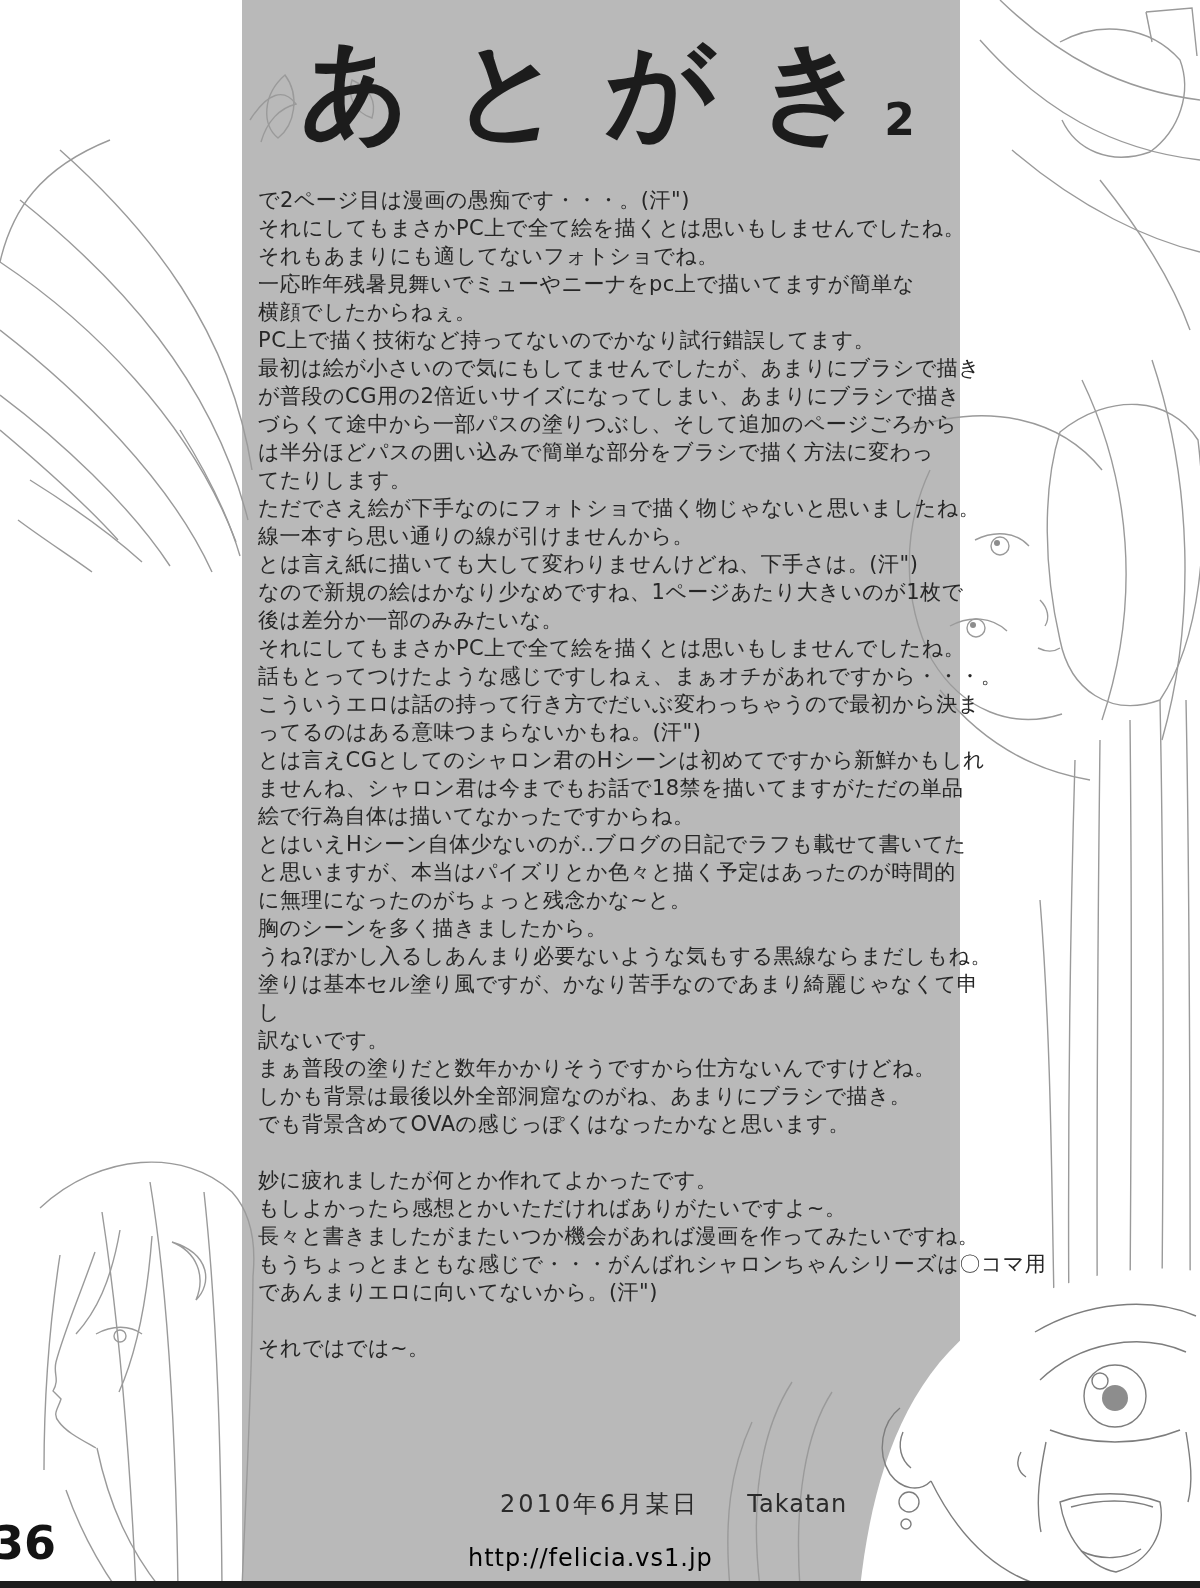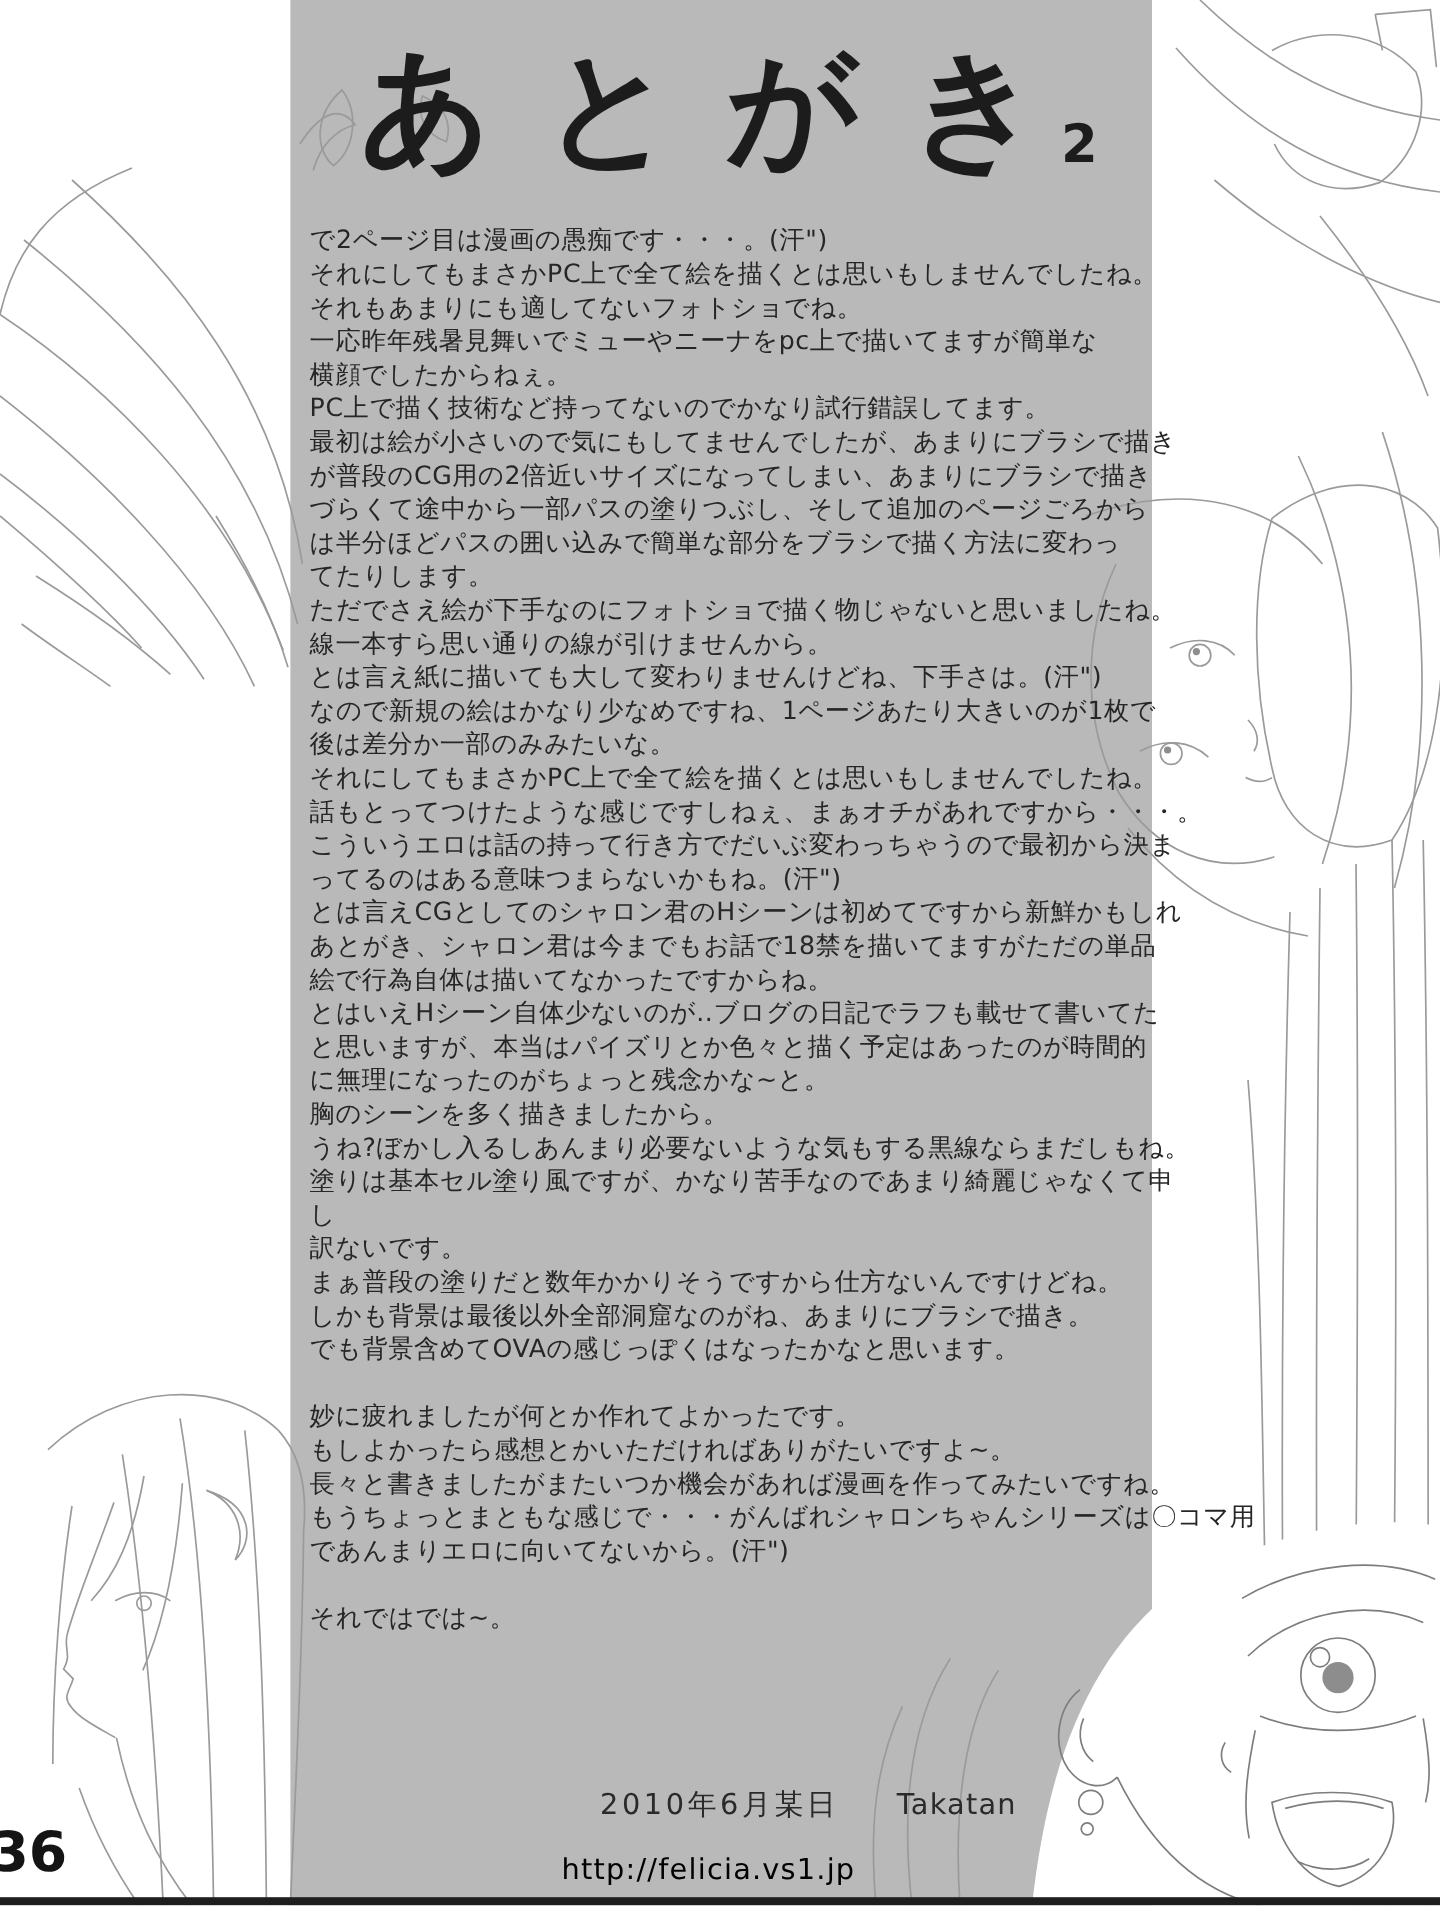--- a/index.html
+++ b/index.html
@@ -139,21 +139,21 @@
       <div class="text-line">ただでさえ絵が下手なのにフォトショで描く物じゃないと思いましたね。</div>
       <div class="text-line">線一本すら思い通りの線が引けませんから。</div>
       <div class="text-line">とは言え紙に描いても大して変わりませんけどね、下手さは。(汗")</div>
       <div class="text-line">なので新規の絵はかなり少なめですね、1ページあたり大きいのが1枚で</div>
       <div class="text-line">後は差分か一部のみみたいな。</div>
       <div class="text-line">それにしてもまさかPC上で全て絵を描くとは思いもしませんでしたね。</div>
       <div class="text-line">話もとってつけたような感じですしねぇ、まぁオチがあれですから・・・。</div>
       <div class="text-line">こういうエロは話の持って行き方でだいぶ変わっちゃうので最初から決ま</div>
       <div class="text-line">ってるのはある意味つまらないかもね。(汗")</div>
       <div class="text-line">とは言えCGとしてのシャロン君のHシーンは初めてですから新鮮かもしれ</div>
-      <div class="text-line">あとがき、シャロン君は今までもお話で18禁を描いてますがただの単品</div>
+      <div class="text-line">ませんね、シャロン君は今までもお話で18禁を描いてますがただの単品</div>
       <div class="text-line">絵で行為自体は描いてなかったですからね。</div>
       <div class="text-line">とはいえHシーン自体少ないのが..ブログの日記でラフも載せて書いてた</div>
       <div class="text-line">と思いますが、本当はパイズリとか色々と描く予定はあったのが時間的</div>
       <div class="text-line">に無理になったのがちょっと残念かな~と。</div>
       <div class="text-line">胸のシーンを多く描きましたから。</div>
       <div class="text-line">うね?ぼかし入るしあんまり必要ないような気もする黒線ならまだしもね。</div>
       <div class="text-line">塗りは基本セル塗り風ですが、かなり苦手なのであまり綺麗じゃなくて申</div>
       <div class="text-line">し</div>
       <div class="text-line">訳ないです。</div>
       <div class="text-line">まぁ普段の塗りだと数年かかりそうですから仕方ないんですけどね。</div>

